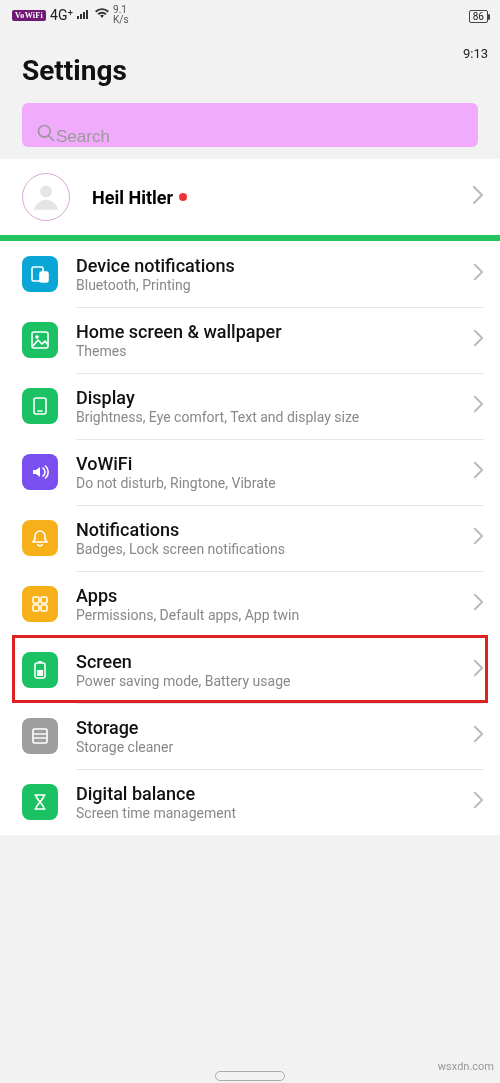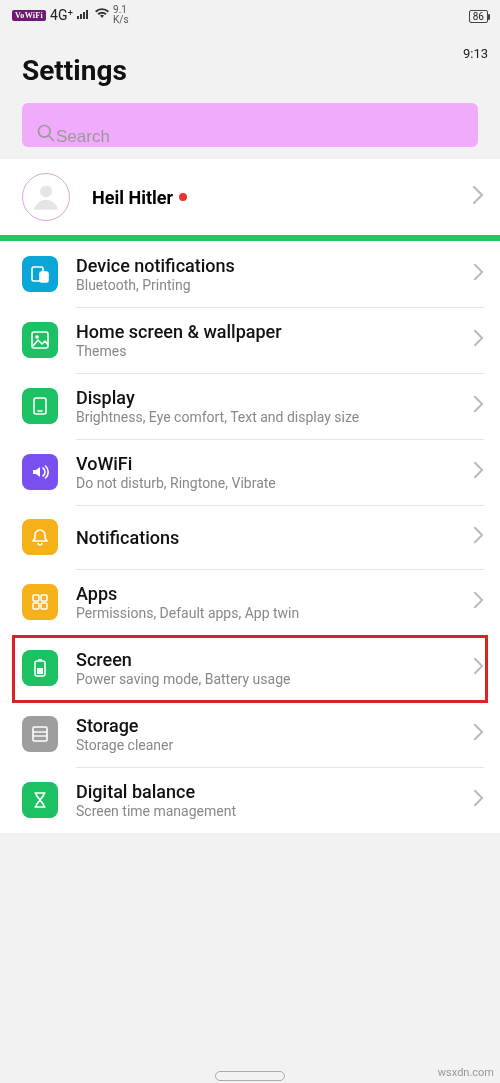--- a/index.html
+++ b/index.html
@@ -104,21 +104,21 @@
       border: 3px solid #d22; pointer-events: none;
     }
 
     
     .home-indicator {
       position: absolute; bottom: 2px; left: 50%; transform: translateX(-50%);
       width: 70px; height: 10px; border: 1.5px solid #aaa; border-radius: 10px;
     }
 
     .watermark {
-      position: absolute; bottom: 4px; right: 6px; font-size: 11px; color: #999;
+      position: absolute; bottom: 10px; right: 6px; font-size: 11px; color: #999;
     }
 
     
     .c-blue   { background: #0a7cff; }
     .c-teal   { background: #0aa6d6; }
     .c-green  { background: #1cc163; }
     .c-green2 { background: #1cc163; }
     .c-purple { background: #7a4ff0; }
     .c-amber  { background: #f6b11a; }
     .c-amber2 { background: #f6b11a; }
@@ -271,20 +271,21 @@
   </div>
     <div class="row">
     <div class="sep"></div>
     <div class="icon-box c-amber">
       <svg viewBox="0 0 20 20">
           <use href="#i-bell"></use>
         </svg>
     </div>
     <div class="row-text">
       <div class="row-title">Notifications</div>
+      <div class="row-sub">Badges, Lock screen notifications</div>
     </div>
     <span class="chev">
       <svg width="11" height="18" viewBox="0 0 12 20">
           <path d="M2 2l8 8-8 8" fill="none" stroke="#bbb" stroke-width="2.2" stroke-linecap="round" stroke-linejoin="round"></path>
         </svg>
     </span>
   </div>
     <div class="row">
     <div class="sep"></div>
     <div class="icon-box c-amber2">

